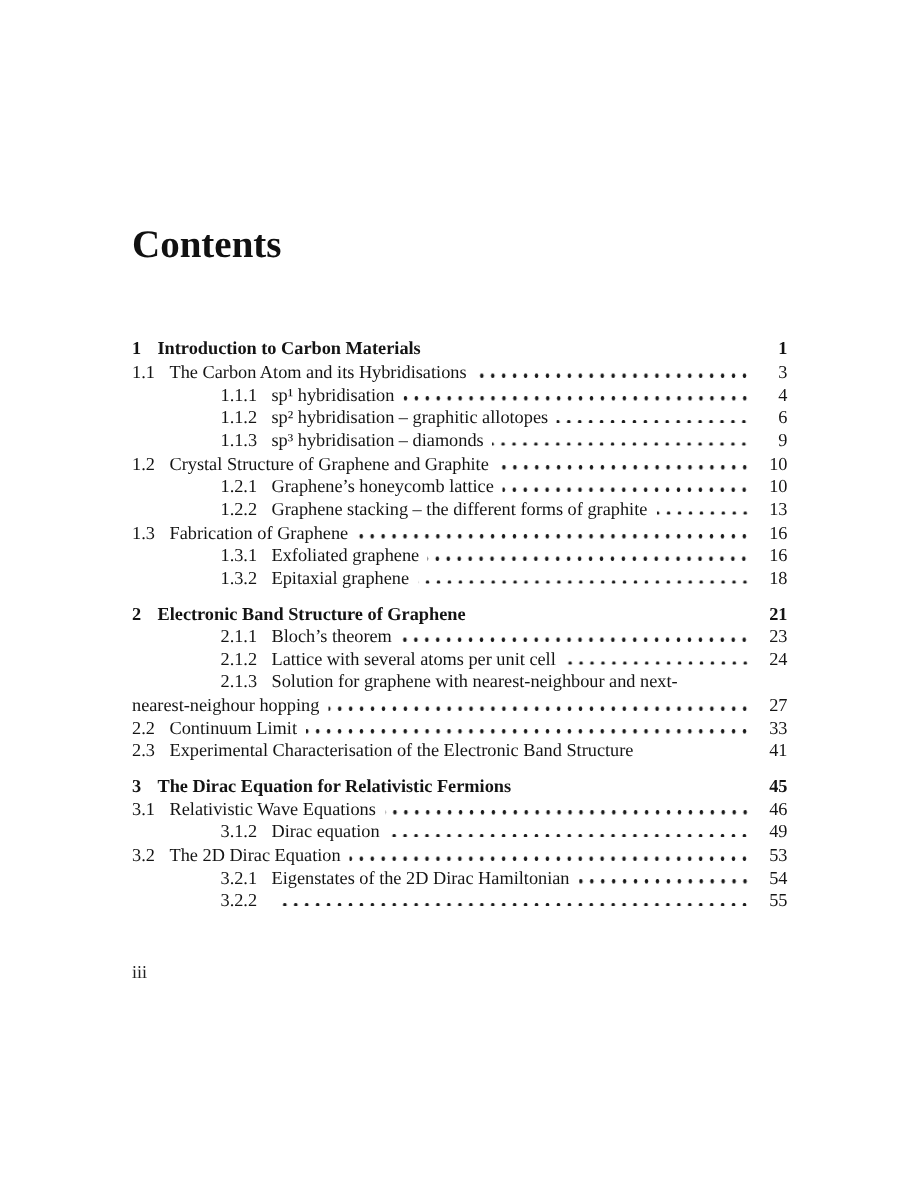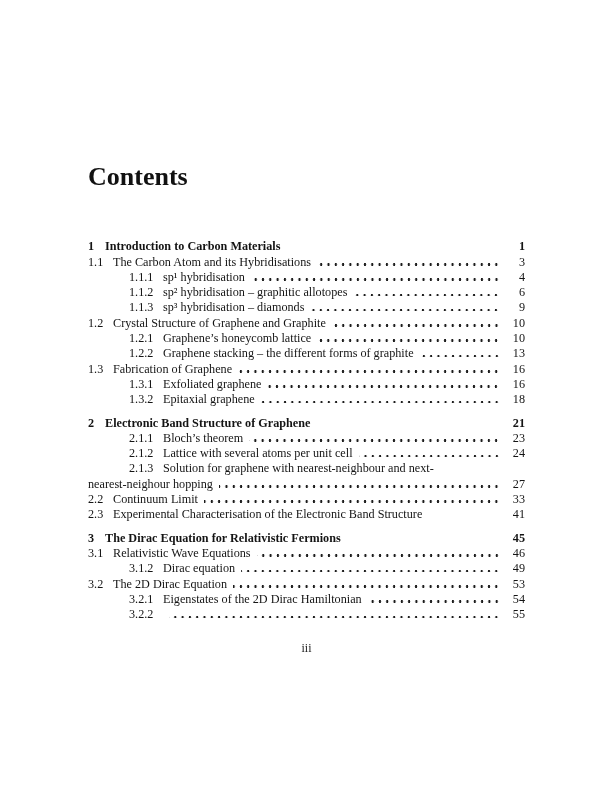--- a/index.html
+++ b/index.html
@@ -6,21 +6,21 @@
   .page {
     position:relative;
     width:612px; height:792px;
     background:#ffffff;
     color:#141414;
     font-family:"Liberation Serif","DejaVu Serif",serif;
     overflow:hidden;
   }
   .content {
     position:absolute;
-    left:88px; top:163px;
+    left:88px; top:149px;
     width:437px;
   }
   .doc-title {
     margin:0;
     font-size:26px;
     font-weight:700;
     line-height:1.05;
     color:#111111;
   }
   .toc {
@@ -30,38 +30,37 @@
   }
   .row {
     display:flex;
     align-items:baseline;
   }
   .row .num, .row .ttl, .row .pg { white-space:nowrap; }
   .row.chapter { font-weight:700; margin-top:8px; }
   .toc .row.chapter:first-child { margin-top:0; }
   .row.chapter .num { flex:none; width:17px; }
   .row.section .num { flex:none; width:25px; }
-  .row.subsection .num { flex:none; margin-left:41px; width:34px; }
+  .row.subsection .num { flex:none; margin-left:59px; width:34px; }
   .row.continuation .ttl { }
   .ttl { flex:none; }
   .spacer { flex:1 1 auto; }
   .dots {
     flex:1 1 auto;
     height:2.6px;
     margin:0 5px 0 6px;
     background-image:radial-gradient(circle, #1c1c1c 1.05px, rgba(0,0,0,0) 1.45px);
     background-size:7.3px 2.6px;
     background-repeat:repeat-x;
     background-position:right bottom;
   }
   .pg { flex:none; min-width:18px; margin-left:2px; text-align:right; }
   .footer {
     position:absolute;
     top:641px; left:88px; width:437px;
-    text-align:center;
     font-size:12px;
     color:#222222;
   }
 </style>
 </head>
 <body>
 
 <div class="page">
   <div class="content">
     <h1 class="doc-title">Contents</h1>

